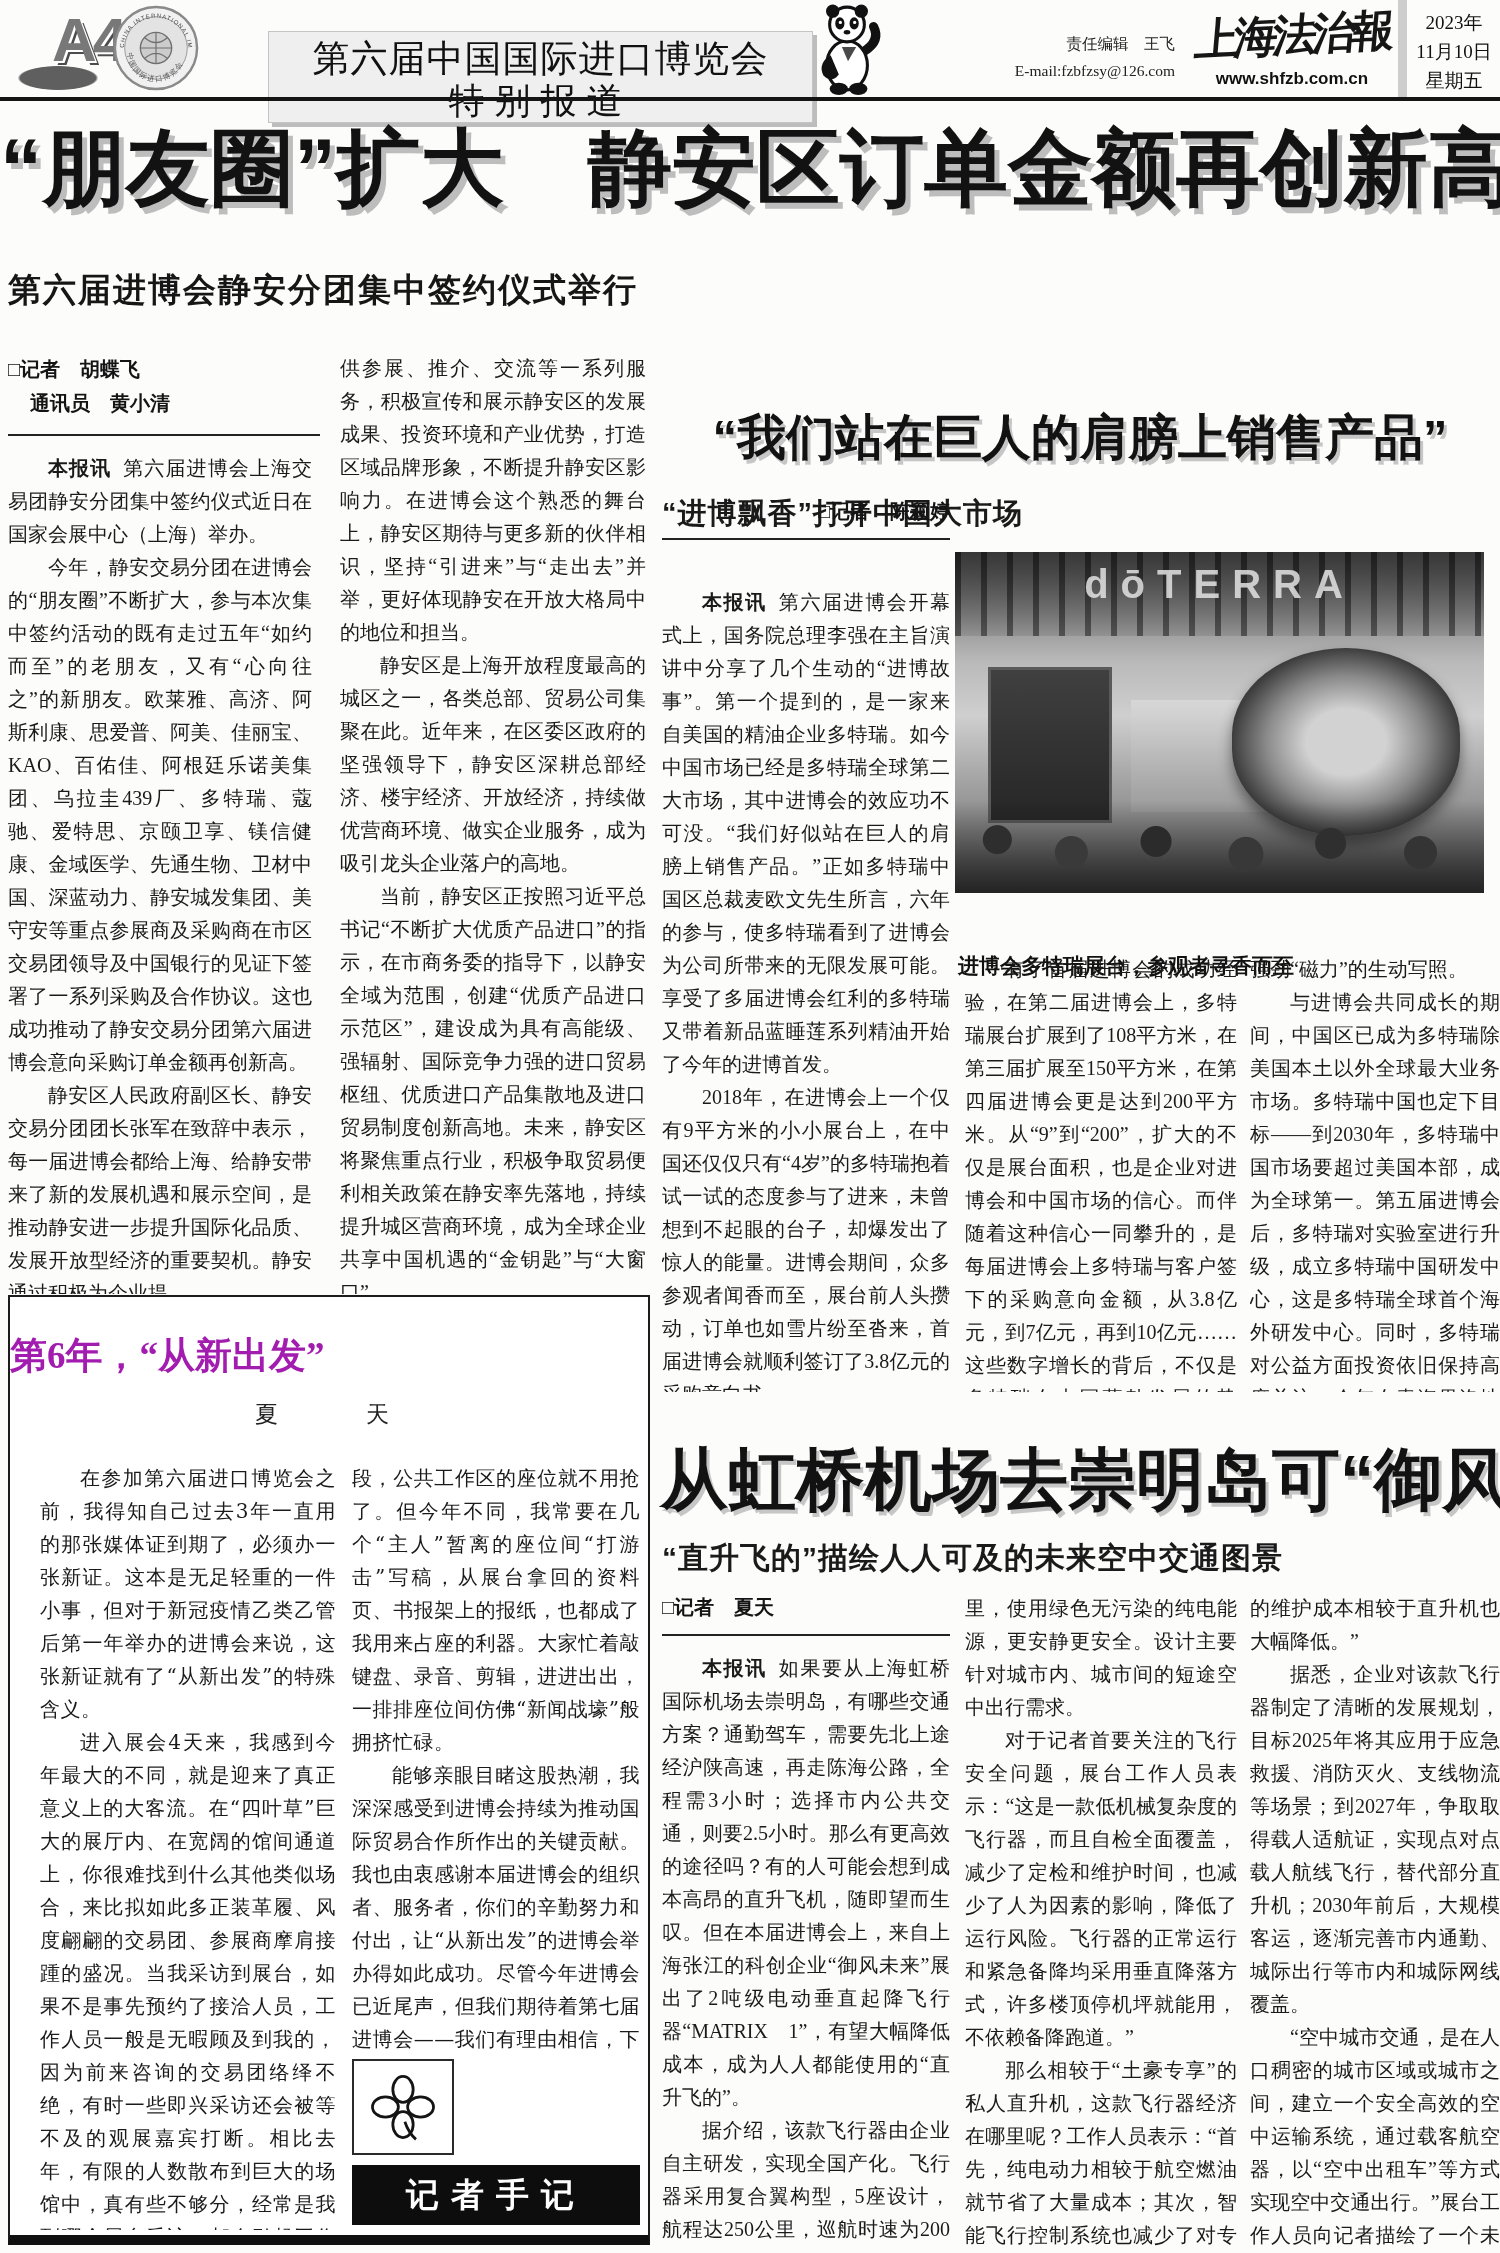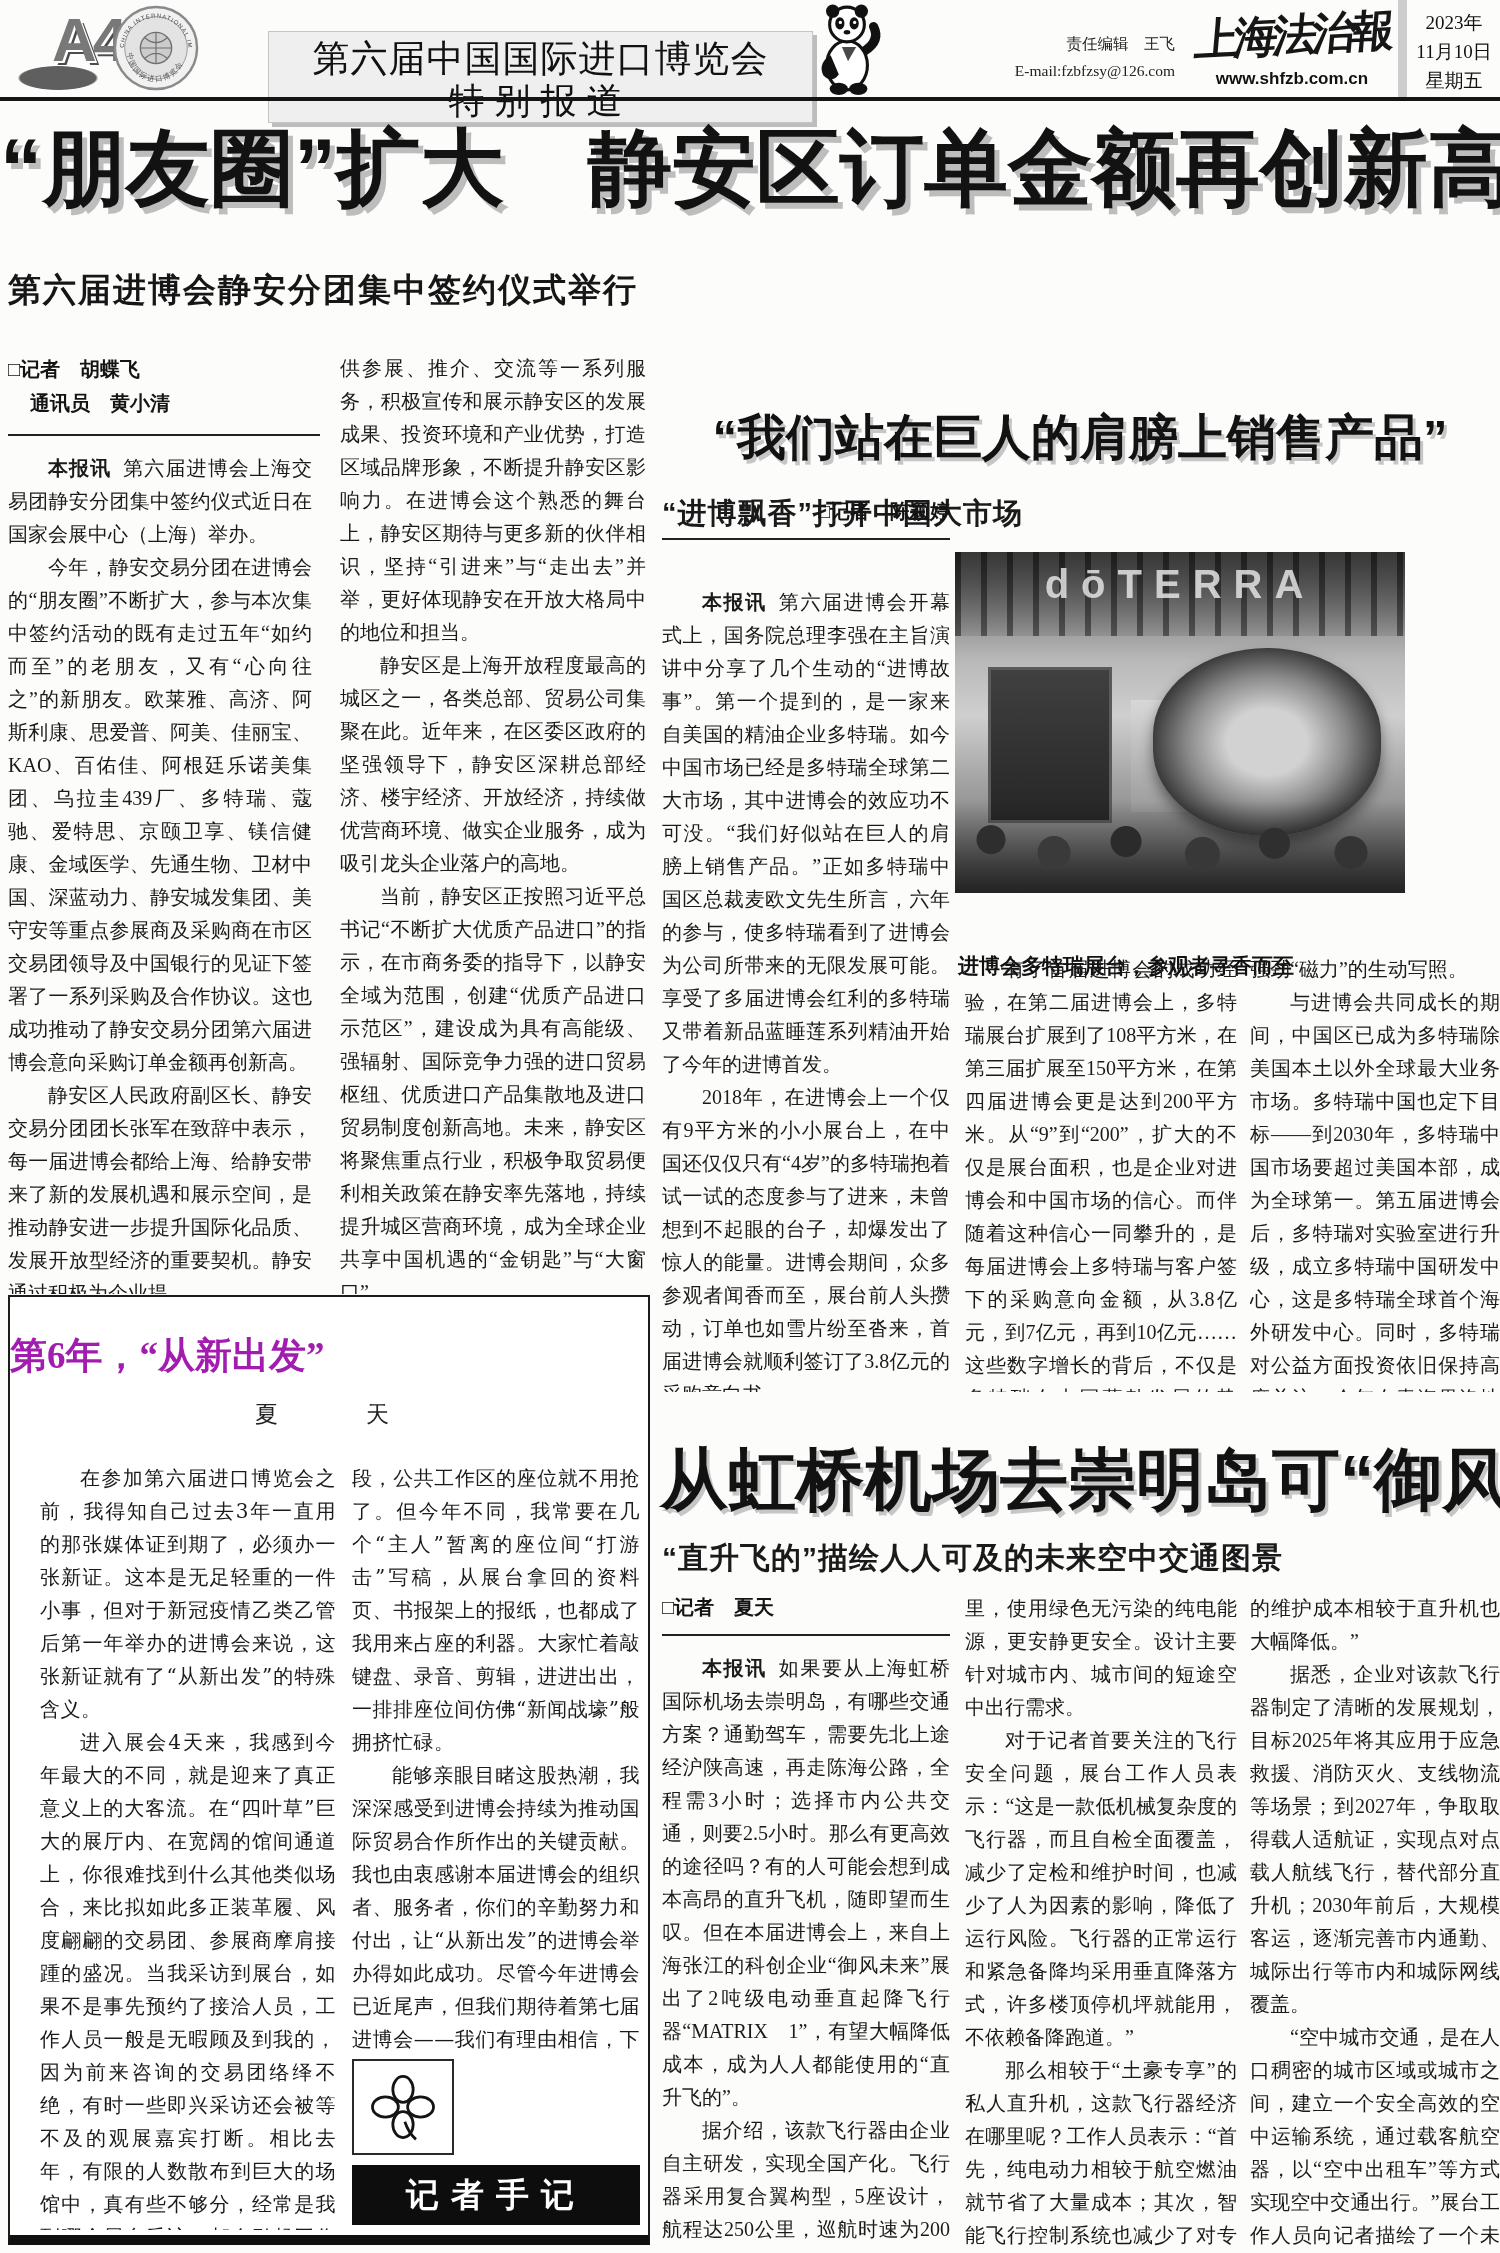--- a/index.html
+++ b/index.html
@@ -59,21 +59,21 @@
   .a2-headline{position:absolute;left:660px;top:398px;width:840px;text-align:center;
      font-family:"Liberation Sans",sans-serif;font-weight:900;font-size:49px;line-height:78px;
      color:#121212;text-shadow:3px 4px 0 #c6c6c6;white-space:nowrap;}
   .a2-subhead{position:absolute;left:662px;top:494px;font-family:"Liberation Sans",sans-serif;
      font-weight:bold;font-size:29px;letter-spacing:1px;}
   .a2-byline{left:662px;top:494px;width:288px;padding-bottom:10px;text-align:right;}
   .a2-col1{left:662px;top:586px;width:288px;height:806px;}
   .a2-col2{left:965px;top:953px;width:272px;height:439px;}
   .a2-col3{left:1250px;top:953px;width:250px;height:439px;}
 
-  .photo{position:absolute;left:955px;top:552px;width:450px;height:341px;overflow:hidden;
+  .photo{position:absolute;left:955px;top:552px;width:529px;height:341px;overflow:hidden;
      background:linear-gradient(180deg,#555 0%,#7b7b7b 12%,#b9b9b9 32%,#cfcfcf 48%,#a6a6a6 66%,#7d7d7d 86%,#585858 100%);}
   .ph-truss{position:absolute;left:0;top:0;width:100%;height:84px;
      background:repeating-linear-gradient(90deg,rgba(25,25,25,.55) 0 6px,rgba(130,130,130,.22) 6px 26px),
                 linear-gradient(180deg,rgba(15,15,15,.72),rgba(70,70,70,.12));}
   .ph-brand{position:absolute;left:0;top:10px;width:100%;text-align:center;
      font-family:"Liberation Sans",sans-serif;font-weight:bold;font-size:40px;color:#e3e3e3;
      letter-spacing:12px;opacity:.85;}
   .ph-sign{position:absolute;left:36px;top:118px;width:118px;height:150px;
      background:linear-gradient(180deg,#404040,#262626);box-shadow:0 0 0 3px #5a5a5a;}
   .ph-booth{position:absolute;left:176px;top:148px;width:190px;height:112px;opacity:.8;

